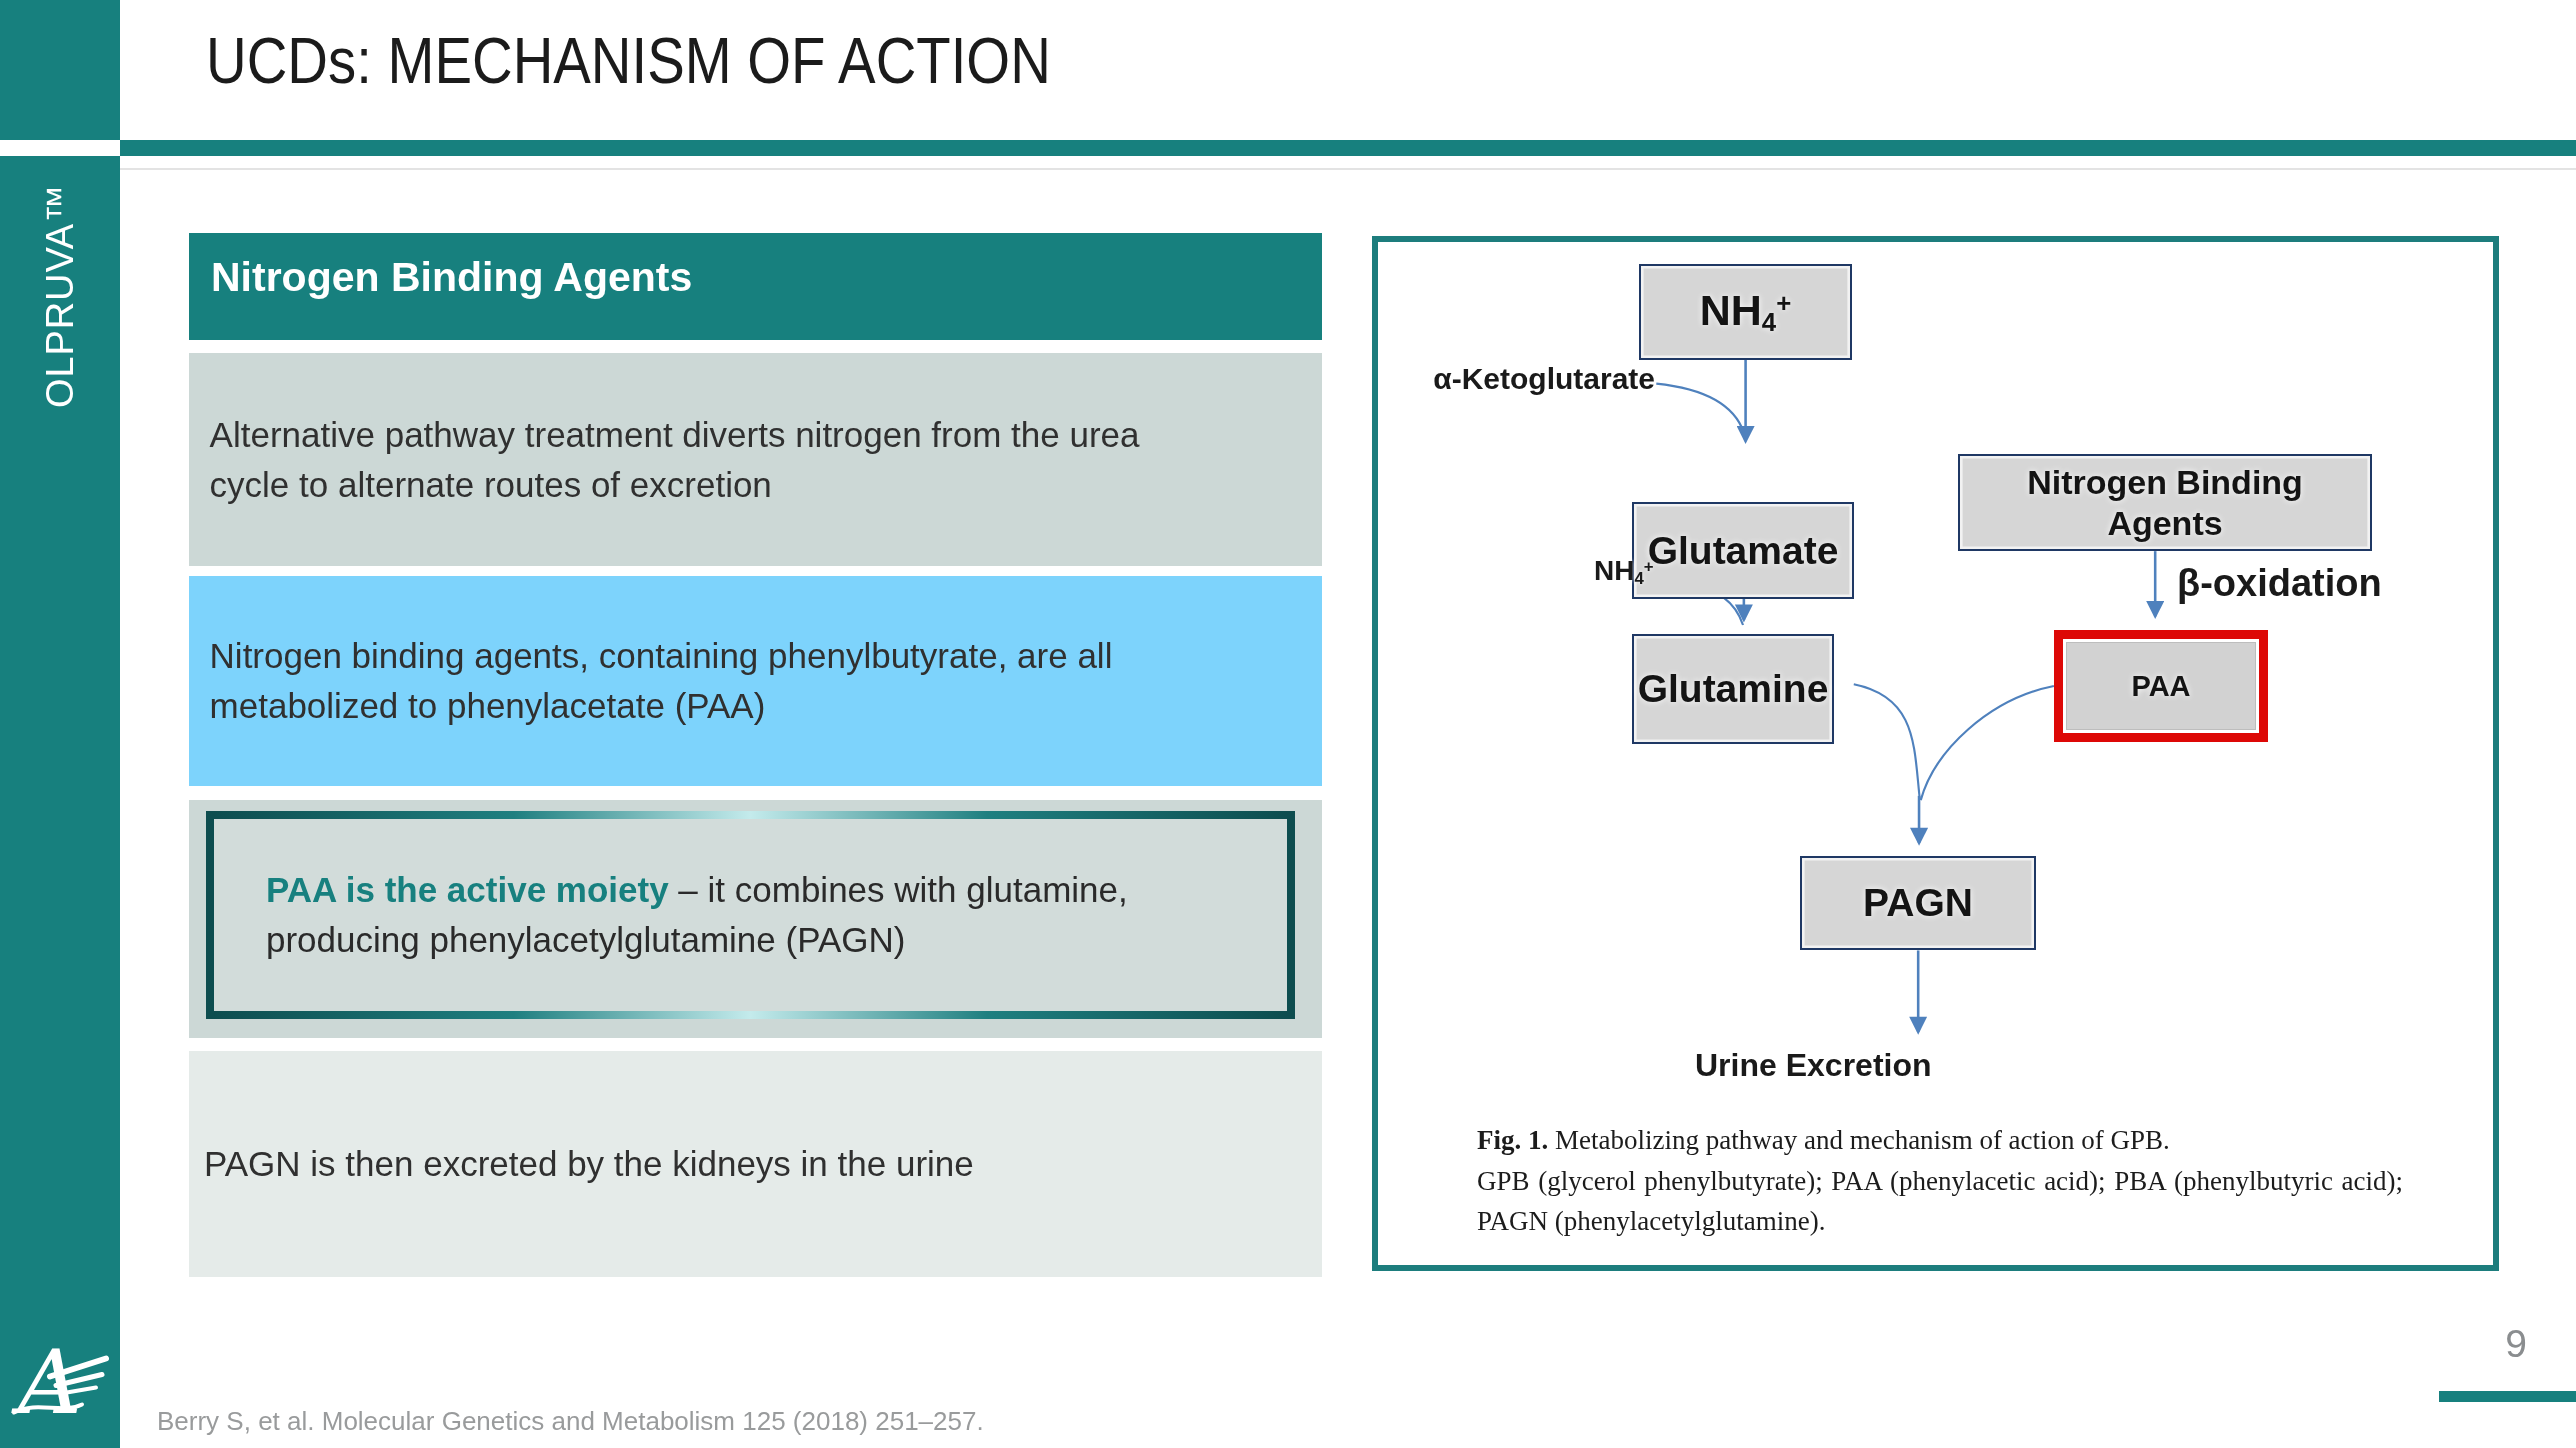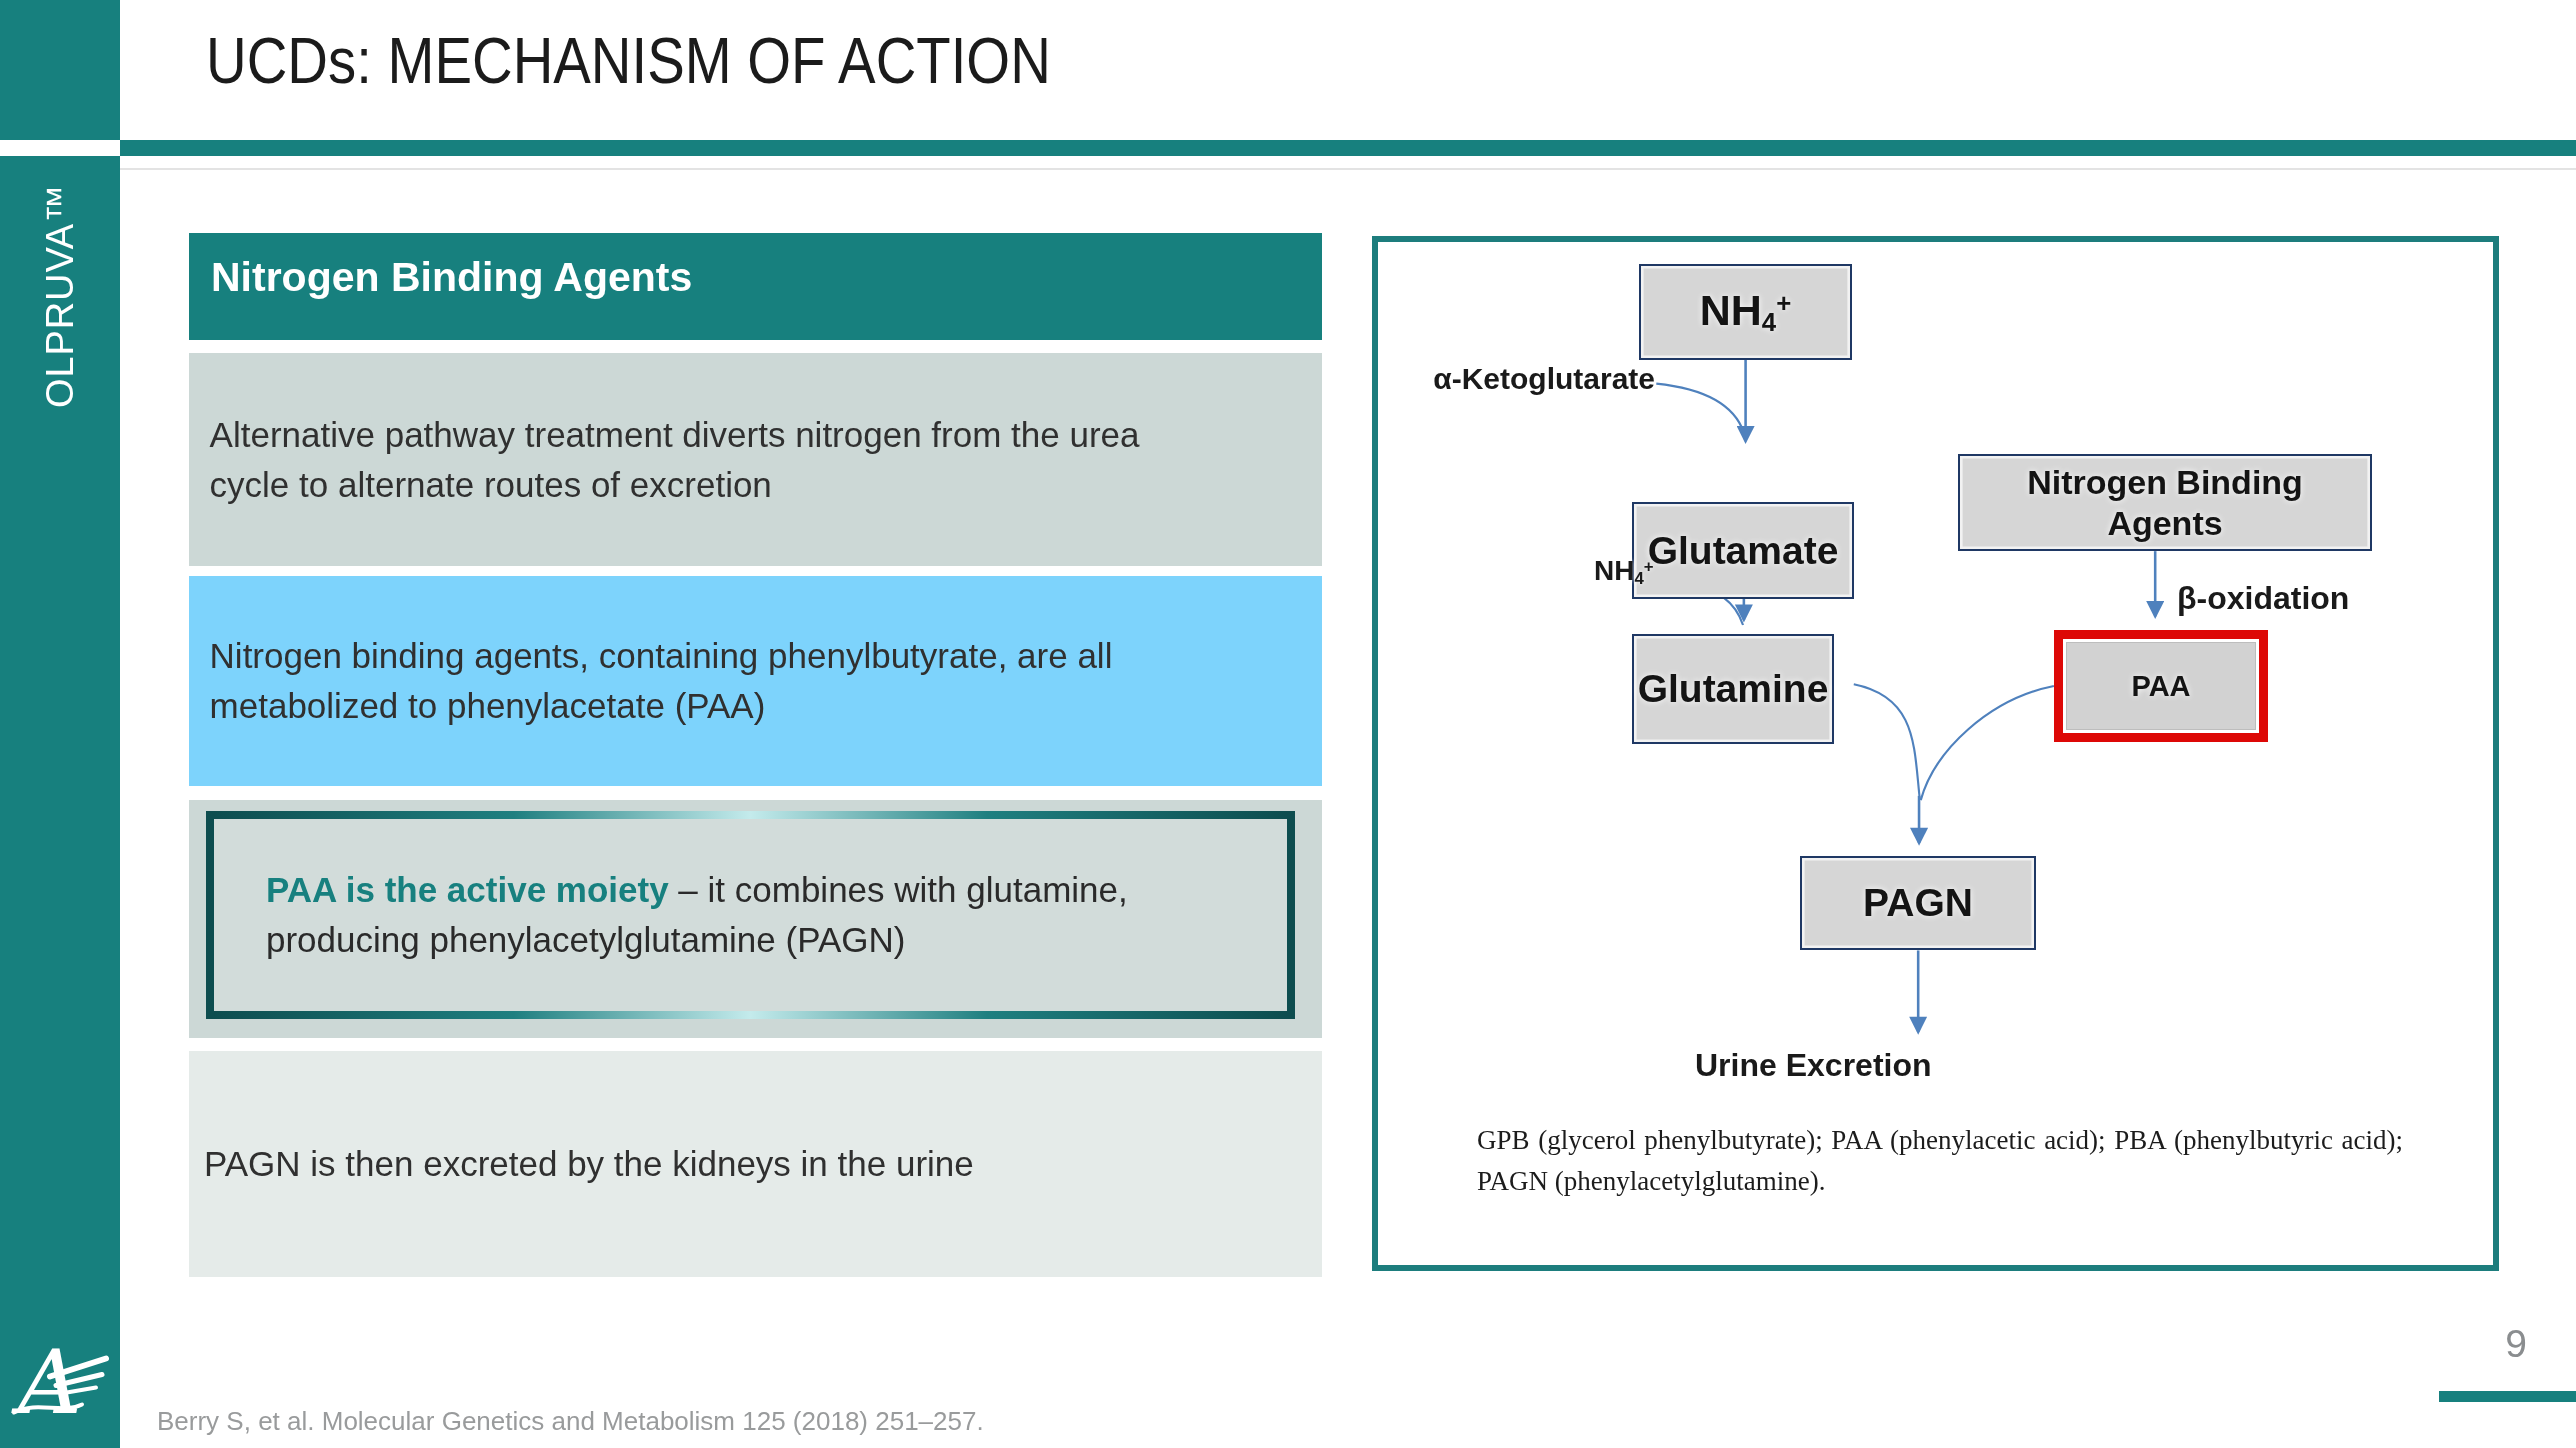--- a/index.html
+++ b/index.html
@@ -54,21 +54,21 @@
   .node-glutamine{left:254px;top:392px;width:202px;height:110px;font-size:39px;font-weight:600;}
   .paa-outer{position:absolute;left:676px;top:388px;width:214px;height:112px;border:9.4px solid #dd0806;
         box-sizing:border-box;background:#ffffff;padding:2.6px;}
   .paa-inner{width:100%;height:100%;box-sizing:border-box;background:#d2d2d2;border:1.7px solid #bdbdbd;
         display:flex;align-items:center;justify-content:center;font-size:29px;font-weight:600;
         color:#141414;text-shadow:0 0 6px rgba(255,255,255,.95);}
   .node-pagn{left:422px;top:614px;width:236px;height:94px;font-size:39px;font-weight:600;}
   .dg-label{position:absolute;color:#1a1a1a;font-weight:700;text-shadow:0 0 4.3px rgba(255,255,255,.9);}
   .lbl-alpha{left:26px;top:120px;width:251px;text-align:right;font-size:30px;}
   .lbl-nh4s{left:216px;top:313px;font-size:28px;}
-  .lbl-beta{left:799px;top:338px;font-size:32px;}
+  .lbl-beta{left:799px;top:320px;font-size:38px;}
   .lbl-urine{left:317px;top:805px;width:447px;text-align:left;font-size:32px;font-weight:600;
         color:#1a1a1a;}
   sub.m{font-size:0.6em;vertical-align:-0.25em;}
   sup.m{font-size:0.6em;vertical-align:0.5em;}
 
   .caption{position:absolute;left:99px;top:878px;width:926px;
         font-family:"Liberation Serif",serif;font-size:27px;color:#1c1c1c;line-height:1.5;}
   .caption .fig-line{margin:0;}
   .caption .fig-lead{font-weight:700;}
   .caption .abbrev{margin:0;text-align:justify;}
@@ -167,20 +167,21 @@
         <div class="paa-inner">PAA</div>
       </div>
 
       <div class="node node-pagn">
           <span>PAGN</span>
       </div>
 
       <div class="dg-label lbl-urine">Urine Excretion</div>
 
       <div class="caption">
+        <p class="fig-line"><span class="fig-lead">Fig. 1.</span><span> Metabolizing pathway and mechanism of action of GPB.</span></p>
         <p class="abbrev">GPB (glycerol phenylbutyrate); PAA (phenylacetic acid); PBA (phenylbutyric acid); PAGN (phenylacetylglutamine).</p>
       </div>
 
     </div>
   </div>
 
   <div class="page-number">9</div>
   <div class="corner-bar"></div>
   <div class="footer-citation">Berry S, et al. Molecular Genetics and Metabolism 125 (2018) 251–257.</div>
 

